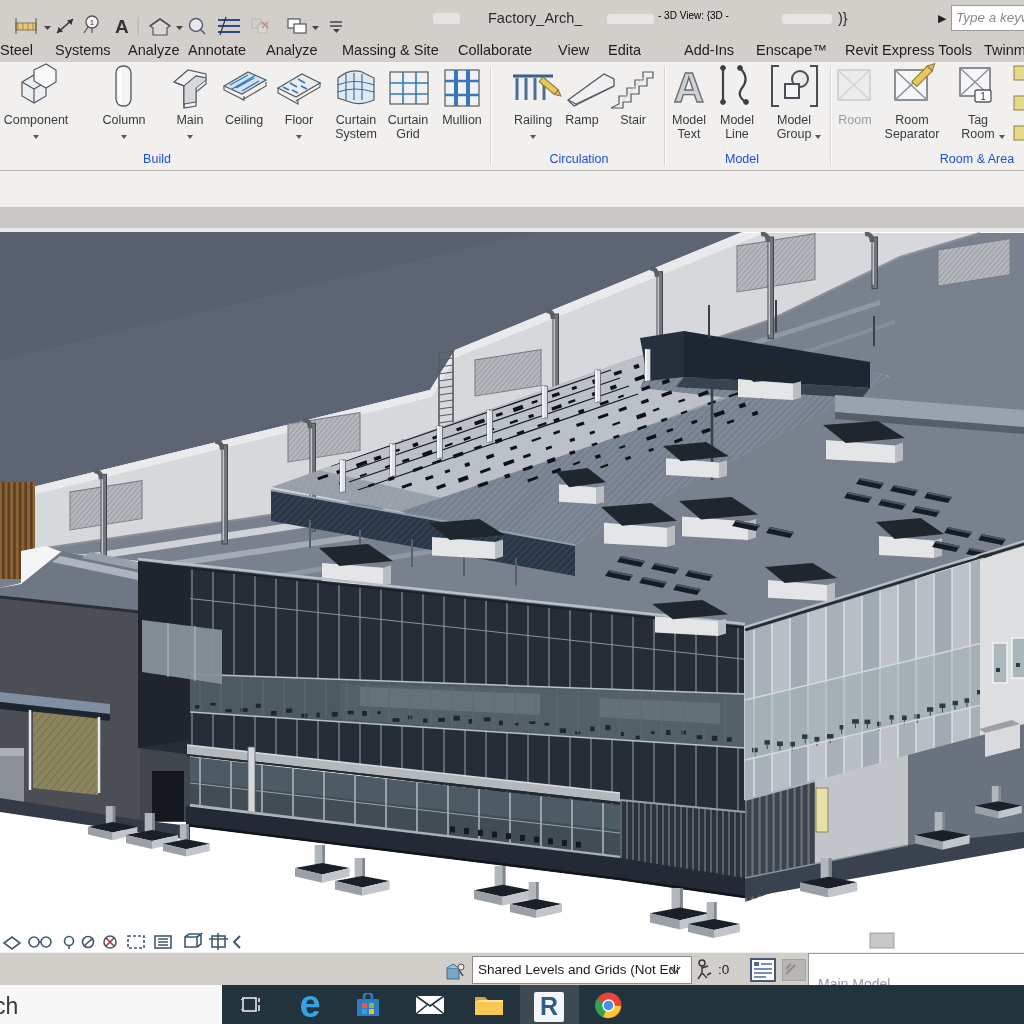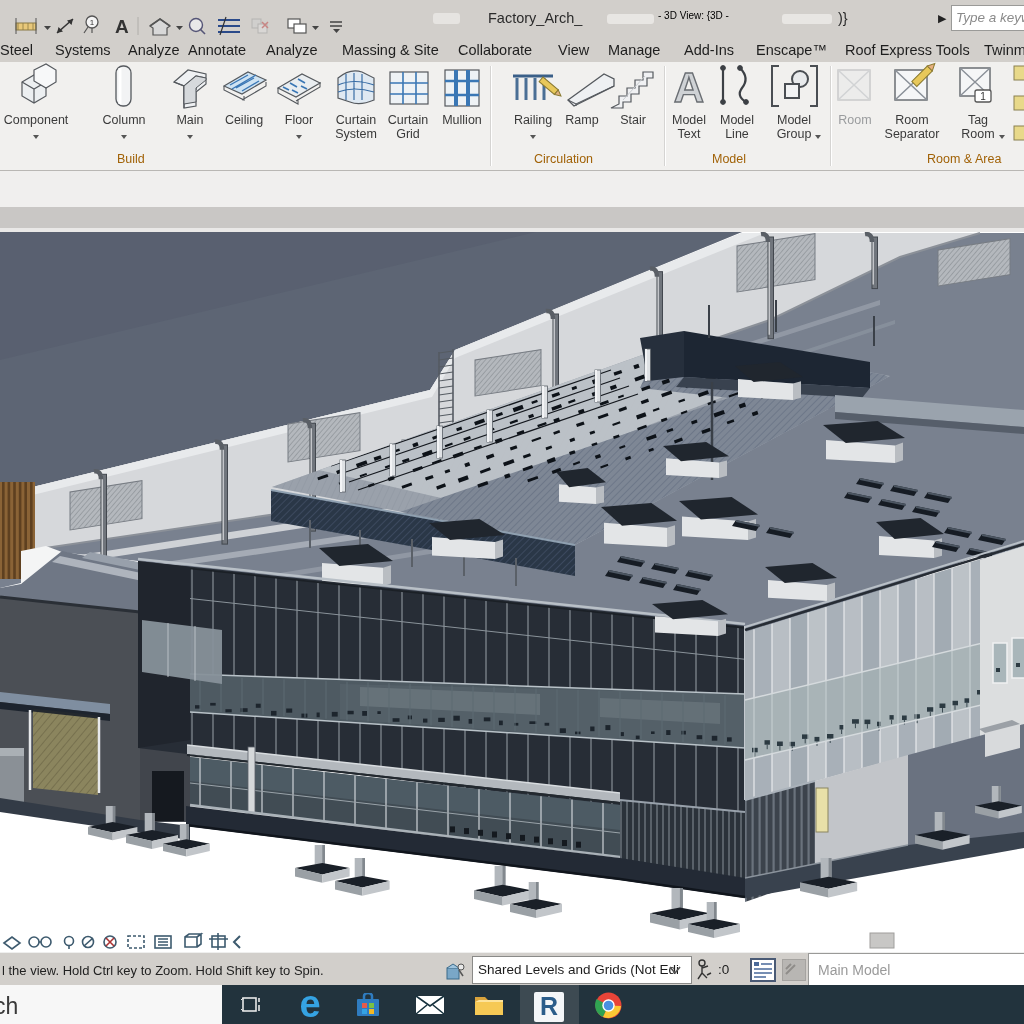--- a/index.html
+++ b/index.html
@@ -1,20 +1,20 @@
 <!DOCTYPE html>
 <html><head><meta charset="utf-8">
 <style>
 html,body{margin:0;padding:0;width:1024px;height:1024px;overflow:hidden;
  font-family:"Liberation Sans",sans-serif;background:#fff;}
 #app{position:absolute;inset:0;width:1024px;height:1024px;}
 .abs{position:absolute;}
 .tab{position:absolute;top:0;height:24px;line-height:24px;font-size:14.5px;color:#1e1e1e;white-space:nowrap;}
 .btnlbl{position:absolute;font-size:12.5px;color:#3a3a3a;text-align:center;line-height:14px;white-space:nowrap;}
-.plbl{position:absolute;top:152px;font-size:12.5px;color:#a16207;}
+.plbl{position:absolute;top:152px;font-size:12.5px;color:#1d4ed8;text-align:center;}
 .caret{position:absolute;width:0;height:0;border-left:3.5px solid transparent;border-right:3.5px solid transparent;border-top:4px solid #555;}
 </style></head><body>
 <div id="app">
 <svg class="abs" style="left:0;top:0;z-index:1;filter:blur(0.4px)" width="1024" height="1024" viewBox="0 0 1024 1024">
       <defs>
         <pattern id="hatch" width="5" height="5" patternUnits="userSpaceOnUse" patternTransform="rotate(45)">
           <rect width="5" height="5" fill="#2a3747"></rect>
           <line x1="0" y1="0" x2="0" y2="5" stroke="#45536a" stroke-width="1.3"></line>
         </pattern>
         <pattern id="hatchband" width="5" height="5" patternUnits="userSpaceOnUse" patternTransform="rotate(45)">
@@ -785,24 +785,24 @@
         <path d="M333 15 l3.5 4 3.5 -4 z" fill="#444"></path>
       </svg>
       <div class="tab" style="left:0px;top:38px">Steel</div>
       <div class="tab" style="left:55px;top:38px">Systems</div>
       <div class="tab" style="left:128px;top:38px">Analyze</div>
       <div class="tab" style="left:188px;top:38px">Annotate</div>
       <div class="tab" style="left:266px;top:38px">Analyze</div>
       <div class="tab" style="left:342px;top:38px">Massing &amp; Site</div>
       <div class="tab" style="left:458px;top:38px">Collaborate</div>
       <div class="tab" style="left:558px;top:38px">View</div>
-      <div class="tab" style="left:608px;top:38px">Manage</div>
+      <div class="tab" style="left:608px;top:38px">Edita</div>
       <div class="tab" style="left:684px;top:38px">Add-Ins</div>
       <div class="tab" style="left:756px;top:38px">Enscape™</div>
-      <div class="tab" style="left:845px;top:38px">Roof Express Tools</div>
+      <div class="tab" style="left:845px;top:38px">Revit Express Tools</div>
       <div class="tab" style="left:984px;top:38px">Twinmo</div>
       <div class="abs" style="left:490px;top:66px;width:1px;height:100px;background:#d5d4d2"></div>
       <div class="abs" style="left:491px;top:66px;width:1px;height:100px;background:#ffffff"></div>
       <div class="abs" style="left:664px;top:66px;width:1px;height:100px;background:#d5d4d2"></div>
       <div class="abs" style="left:665px;top:66px;width:1px;height:100px;background:#ffffff"></div>
       <div class="abs" style="left:830px;top:66px;width:1px;height:100px;background:#d5d4d2"></div>
       <div class="abs" style="left:831px;top:66px;width:1px;height:100px;background:#ffffff"></div>
       <div class="plbl" style="left:117px;width:80px">Build</div>
       <div class="plbl" style="left:534px;width:90px">Circulation</div>
       <div class="plbl" style="left:712px;width:60px">Model</div>
@@ -918,21 +918,20 @@
       <div class="btnlbl" style="left:933px;top:113px;width:90px">Tag<br>Room</div>
       <div class="caret" style="left:33px;top:135px"></div>
       <div class="caret" style="left:121px;top:135px"></div>
       <div class="caret" style="left:187px;top:135px"></div>
       <div class="caret" style="left:296px;top:135px"></div>
       <div class="caret" style="left:530px;top:135px"></div>
       <div class="caret" style="left:815px;top:135px"></div>
       <div class="caret" style="left:999px;top:135px"></div>
     </div>
     <div class="abs" style="left:0;top:952px;width:1024px;height:33px;background:#d2cfcb;border-top:1px solid #efefee;z-index:3">
-      <div class="abs" style="left:2px;top:10px;font-size:13px;color:#222;white-space:nowrap">l the view. Hold Ctrl key to Zoom. Hold Shift key to Spin.</div>
       <svg class="abs" style="left:445px;top:7px" width="22" height="22" viewBox="0 0 22 22">
         <rect x="2" y="8" width="12" height="11" fill="#7aa7c7" stroke="#3a6a8a"></rect>
         <path d="M2 8 l6 -4 6 4" fill="#9ec3dd" stroke="#3a6a8a"></path>
         <circle cx="16" cy="7" r="3" fill="#e8e8e8" stroke="#555"></circle>
         <path d="M14 10 l4 6" stroke="#555" stroke-width="1.5"></path>
       </svg>
       <div class="abs" style="left:472px;top:3px;width:218px;height:26px;background:#fff;border:1px solid #8a8a88"></div>
       <div class="abs" style="left:478px;top:9px;font-size:13.5px;color:#1c1c1c;white-space:nowrap;width:200px;overflow:hidden">Shared Levels and Grids (Not Edita</div>
       <svg class="abs" style="left:668px;top:12px" width="14" height="10" viewBox="0 0 14 10">
         <path d="M2 2 l5 6 5 -6" fill="none" stroke="#555" stroke-width="1.6"></path>
@@ -946,21 +945,21 @@
       <svg class="abs" style="left:750px;top:5px" width="26" height="24" viewBox="0 0 26 24">
         <rect x="1" y="1" width="24" height="22" fill="#fff" stroke="#4a5a75" stroke-width="2"></rect>
         <rect x="4" y="4" width="5" height="4" fill="#4a6a9a"></rect>
         <path d="M11 6 h11 M4 11 h18 M4 15 h18 M4 19 h12" stroke="#4a6a9a" stroke-width="1.6"></path>
       </svg>
       <div class="abs" style="left:782px;top:6px;width:22px;height:20px;background:#b8b6b3;border:1px solid #a5a3a0"></div>
       <svg class="abs" style="left:782px;top:6px" width="22" height="20" viewBox="0 0 22 20">
         <path d="M4 10 l5 -5 M4 15 l9 -9" stroke="#8f8d8a" stroke-width="2"></path>
       </svg>
       <div class="abs" style="left:808px;top:0px;width:216px;height:33px;background:#fff;border:1px solid #9a9a98"></div>
-      <div class="abs" style="left:818px;top:9px;font-size:14px;color:#9a9a9a">Main Model</div>
+      <div class="abs" style="left:818px;top:23px;font-size:14px;color:#9a9a9a">Main Model</div>
     </div>
     <div class="abs" style="left:0;top:985px;width:1024px;height:39px;background:#22333d;z-index:3">
       <div class="abs" style="left:0;top:0;width:222px;height:39px;background:#f7f7f7"></div>
       <div class="abs" style="left:-6px;top:8px;font-size:23px;color:#3a3a3a">ch</div>
       <svg class="abs" style="left:240px;top:8px" width="24" height="24" viewBox="0 0 24 24">
         <rect x="3" y="5" width="13" height="13" fill="none" stroke="#e8e8e8" stroke-width="1.6"></rect>
         <path d="M19 5 v4 M19 12 v6" stroke="#e8e8e8" stroke-width="1.6"></path>
         <path d="M3 5 l-2 2 M3 18 l-2 -2" stroke="#e8e8e8" stroke-width="1"></path>
       </svg>
       <div class="abs" style="left:293px;top:2px;width:34px;height:34px;font-size:38px;font-weight:bold;color:#35a3e3;line-height:34px;text-align:center">e</div>

